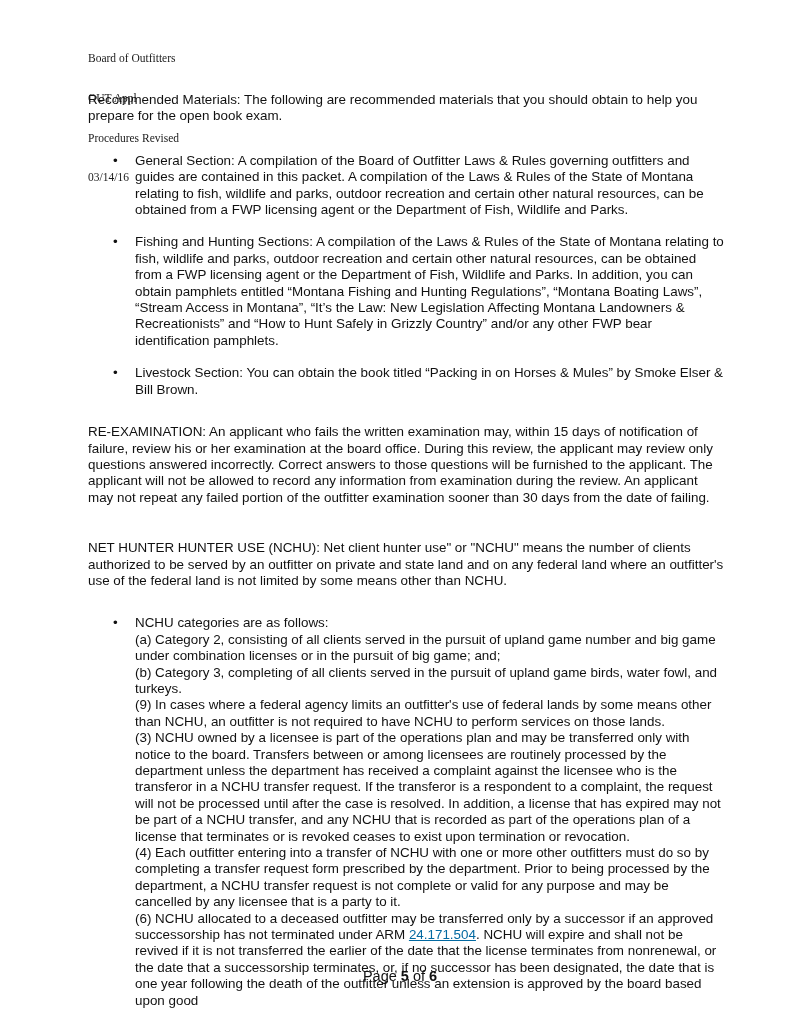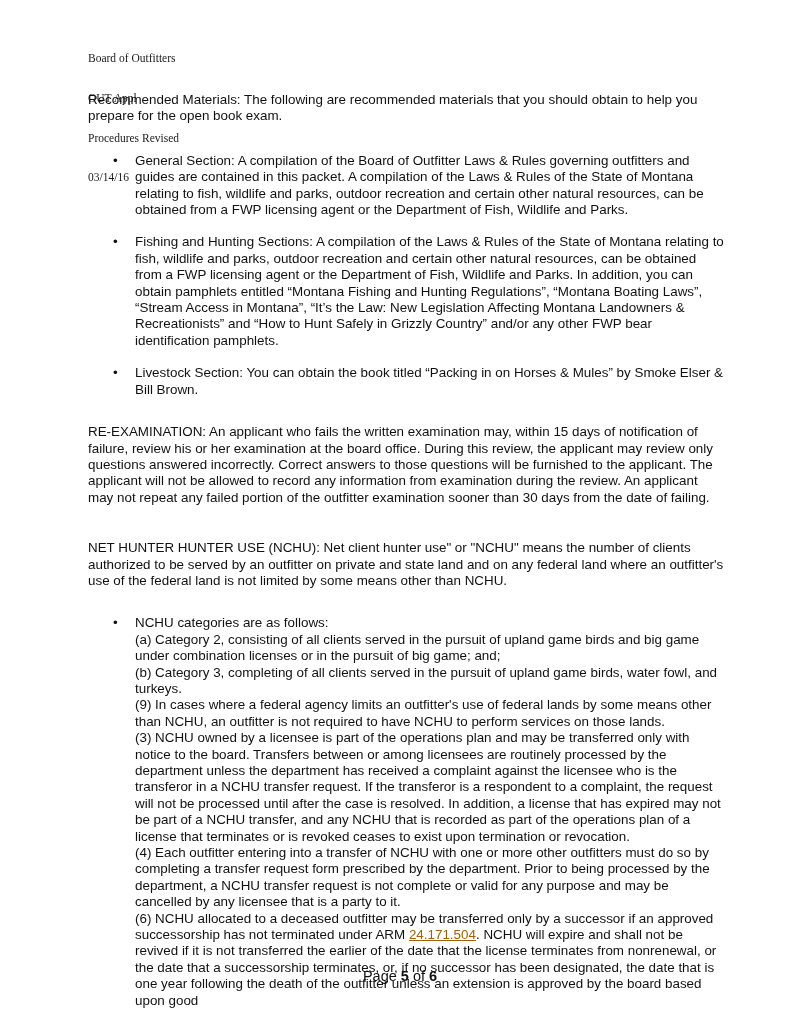--- a/index.html
+++ b/index.html
@@ -87,21 +87,21 @@
 
   
   .gap-sm { height: 14px; }
   .gap-md { height: 20px; }
   .gap-lg { height: 26px; }
 
   
   .sub-line { display: block; }
 
   a.arm-link {
-    color: #a16207;
+    color: #0369a1;
   }
 
   
   .doc-footer {
     position: absolute;
     left: 0;
     right: 0;
     top: 968px;
     text-align: center;
     font-family: Liberation Sans, sans-serif;
@@ -150,21 +150,21 @@
     <div class="gap-md"></div>
 
     <p class="para tight"><span class="lead">NET HUNTER HUNTER USE (NCHU):</span><span>  Net client hunter use" or "NCHU" means the number of clients authorized to be served by an outfitter on private and state land and on any federal land where an outfitter's use of the federal land is not limited by some means other than NCHU.</span></p>
 
     <div class="gap-lg"></div>
 
     <ul class="bullets">
       <li>
         <span class="bullet-dot">•</span>
         <span class="li-text">NCHU categories are as follows:</span>
-        <span class="sub-line">(a) Category 2, consisting of all clients served in the pursuit of upland game birds and big game under combination licenses or in the pursuit of big game; and;</span>
+        <span class="sub-line">(a) Category 2, consisting of all clients served in the pursuit of upland game number and big game under combination licenses or in the pursuit of big game; and;</span>
         <span class="sub-line">(b) Category 3, completing of all clients served in the pursuit of upland game birds, water fowl, and turkeys.</span>
         <span class="sub-line">(9) In cases where a federal agency limits an outfitter's use of federal lands by some means other than NCHU, an outfitter is not required to have NCHU to perform services on those lands.</span>
         <span class="sub-line">(3) NCHU owned by a licensee is part of the operations plan and may be transferred only with notice to the board. Transfers between or among licensees are routinely processed by the department unless the department has received a complaint against the licensee who is the transferor in a NCHU transfer request. If the transferor is a respondent to a complaint, the request will not be processed until after the case is resolved. In addition, a license that has expired may not be part of a NCHU transfer, and any NCHU that is recorded as part of the operations plan of a license that terminates or is revoked ceases to exist upon termination or revocation.</span>
         <span class="sub-line">(4) Each outfitter entering into a transfer of NCHU with one or more other outfitters must do so by completing a transfer request form prescribed by the department. Prior to being processed by the department, a NCHU transfer request is not complete or valid for any purpose and may be cancelled by any licensee that is a party to it.</span>
         <span class="sub-line"><span>(6) NCHU allocated to a deceased outfitter may be transferred only by a successor if an approved successorship has not terminated under ARM </span><a class="arm-link" href="#">24.171.504</a><span>. NCHU will expire and shall not be revived if it is not transferred the earlier of the date that the license terminates from nonrenewal, or the date that a successorship terminates, or, if no successor has been designated, the date that is one year following the death of the outfitter unless an extension is approved by the board based upon good</span></span>
       </li>
     </ul>
 
   </div>
 

